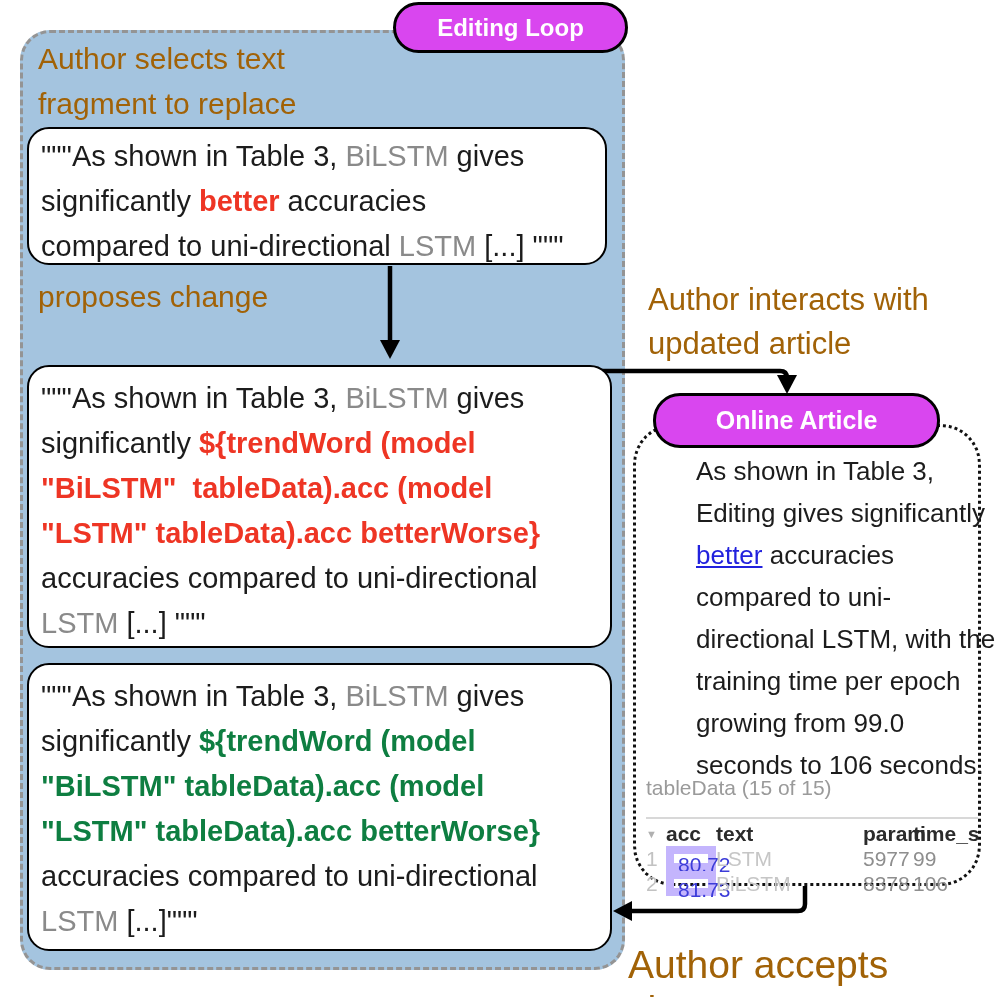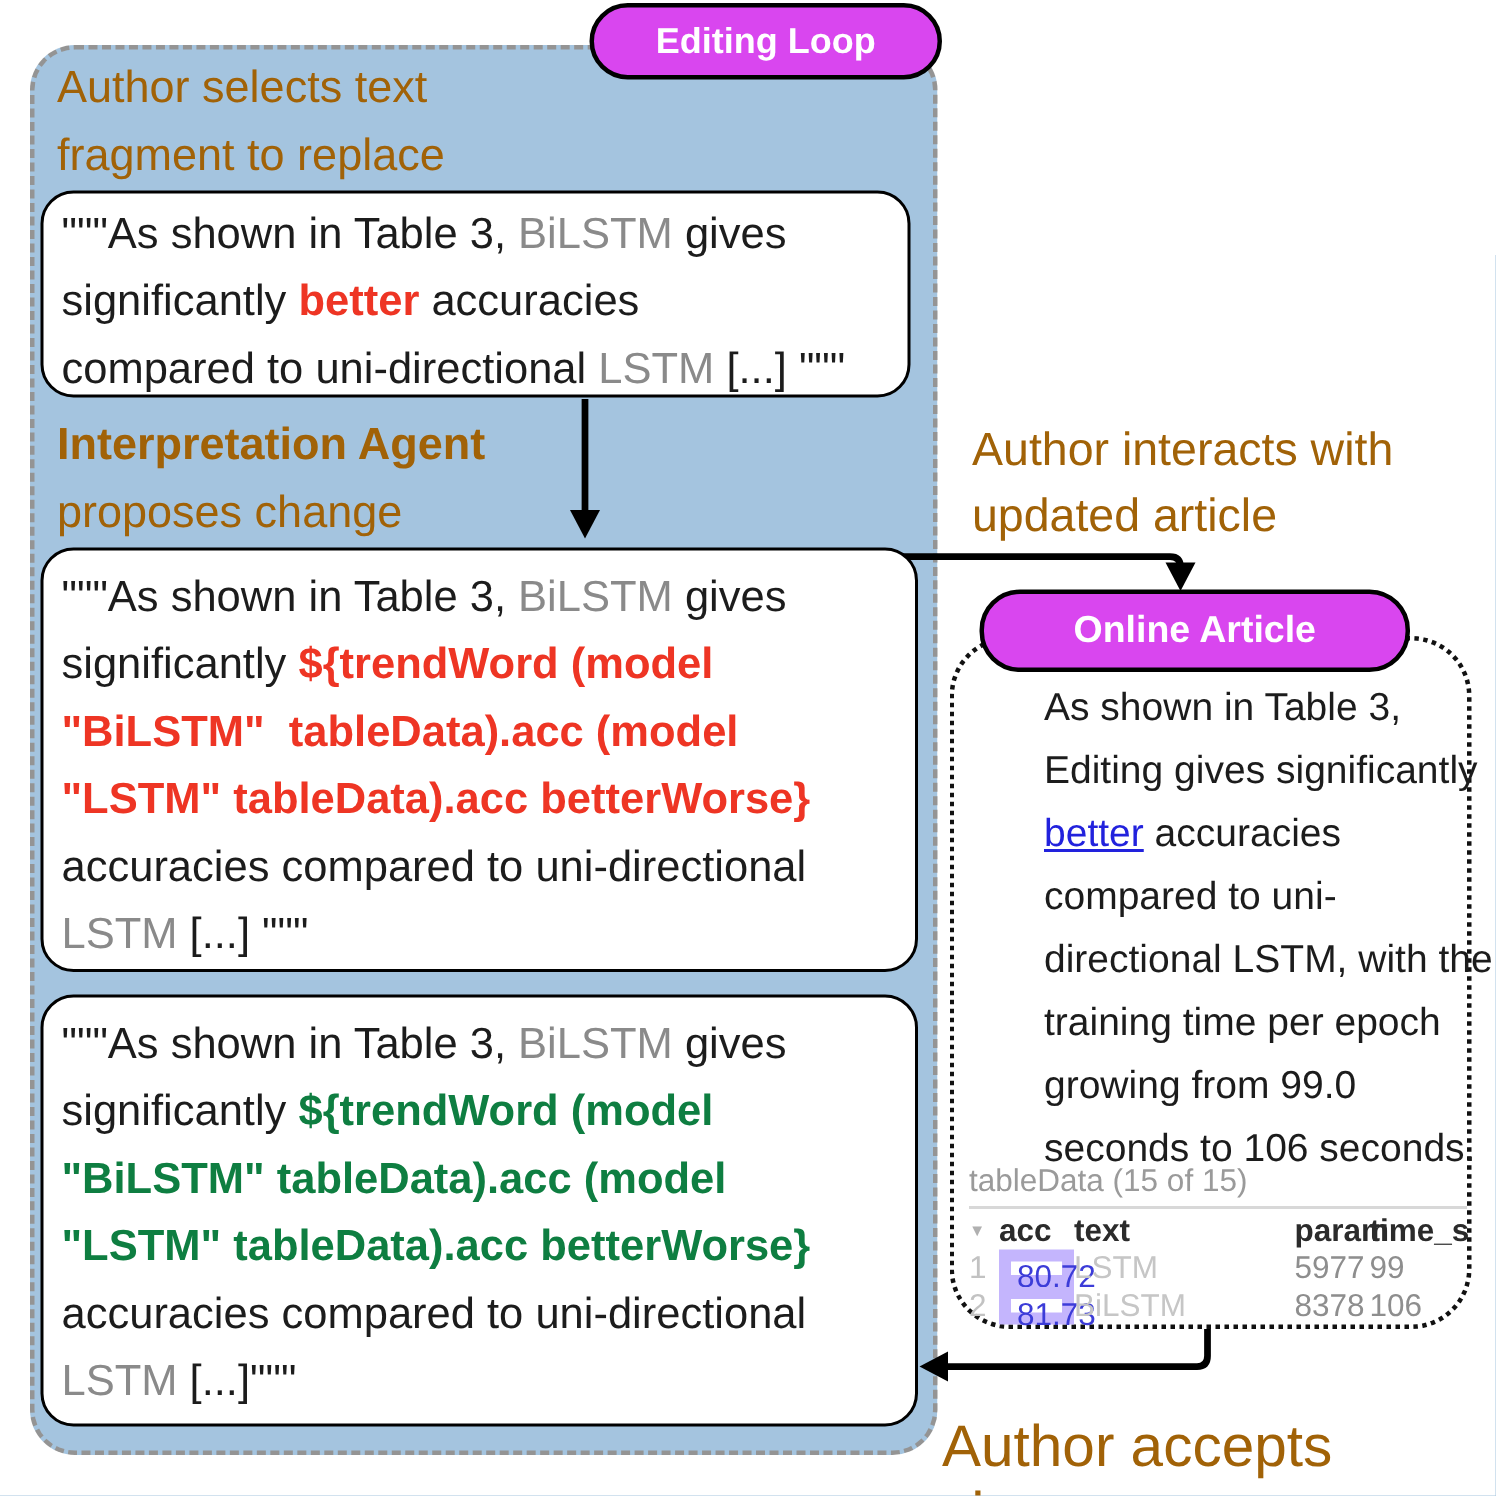--- a/index.html
+++ b/index.html
@@ -52,21 +52,21 @@
   #article-box{
     left:633px;top:424px;width:348px;height:462px;background:#fff;
     border:3px dotted #111;border-radius:40px;z-index:3;
   }
   #article-text{
     left:648px;top:450px;width:322px;font-size:26px;line-height:42px;z-index:4;margin-left:48px;
   }
 
   
   #table-widget{left:646px;top:776px;width:332px;z-index:4;font-size:21px;}
-  #table-title{color:#9a9a9a;padding-bottom:4px;border-bottom:2px solid #d8d8d8;}
+  #table-title{color:#9a9a9a;padding-bottom:17px;border-bottom:2px solid #d8d8d8;}
   .tgrid{display:grid;grid-template-columns:20px 50px 147px 50px auto;align-items:center;}
   .thead{font-weight:bold;color:#2b2b2b;height:24px;margin-top:3px;}
   .sorticon{color:#b0b0b0;font-size:11px;}
   .trow{height:25px;}
   .cell-idx{color:#c2c2c2;}
   .cell-model{color:#c6c6c6;}
   .cell-num{color:#8e8e8e;}
   .acc-box{
     display:inline-block;border:8px solid #c4b5fd;color:#3c3cd8;
     padding:0 4px;min-width:48px;height:25px;line-height:22px;box-sizing:border-box;
@@ -97,21 +97,20 @@
 </div>
 <div id="badge-online" class="abs badge">
   <span>Online Article</span>
 </div>
 
 <div id="label-select" class="abs note">
   <div>Author selects text</div>
   <div>fragment to replace</div>
 </div>
 <div id="label-agent" class="abs note">
-  <div class="bold-line">Interpretation Agent</div>
   <div>proposes change</div>
 </div>
 <div id="label-interact" class="abs note">
   <div>Author interacts with</div>
   <div>updated article</div>
 </div>
 <div id="label-accept" class="abs note">
   <span>Author accepts change</span>
 </div>
 

